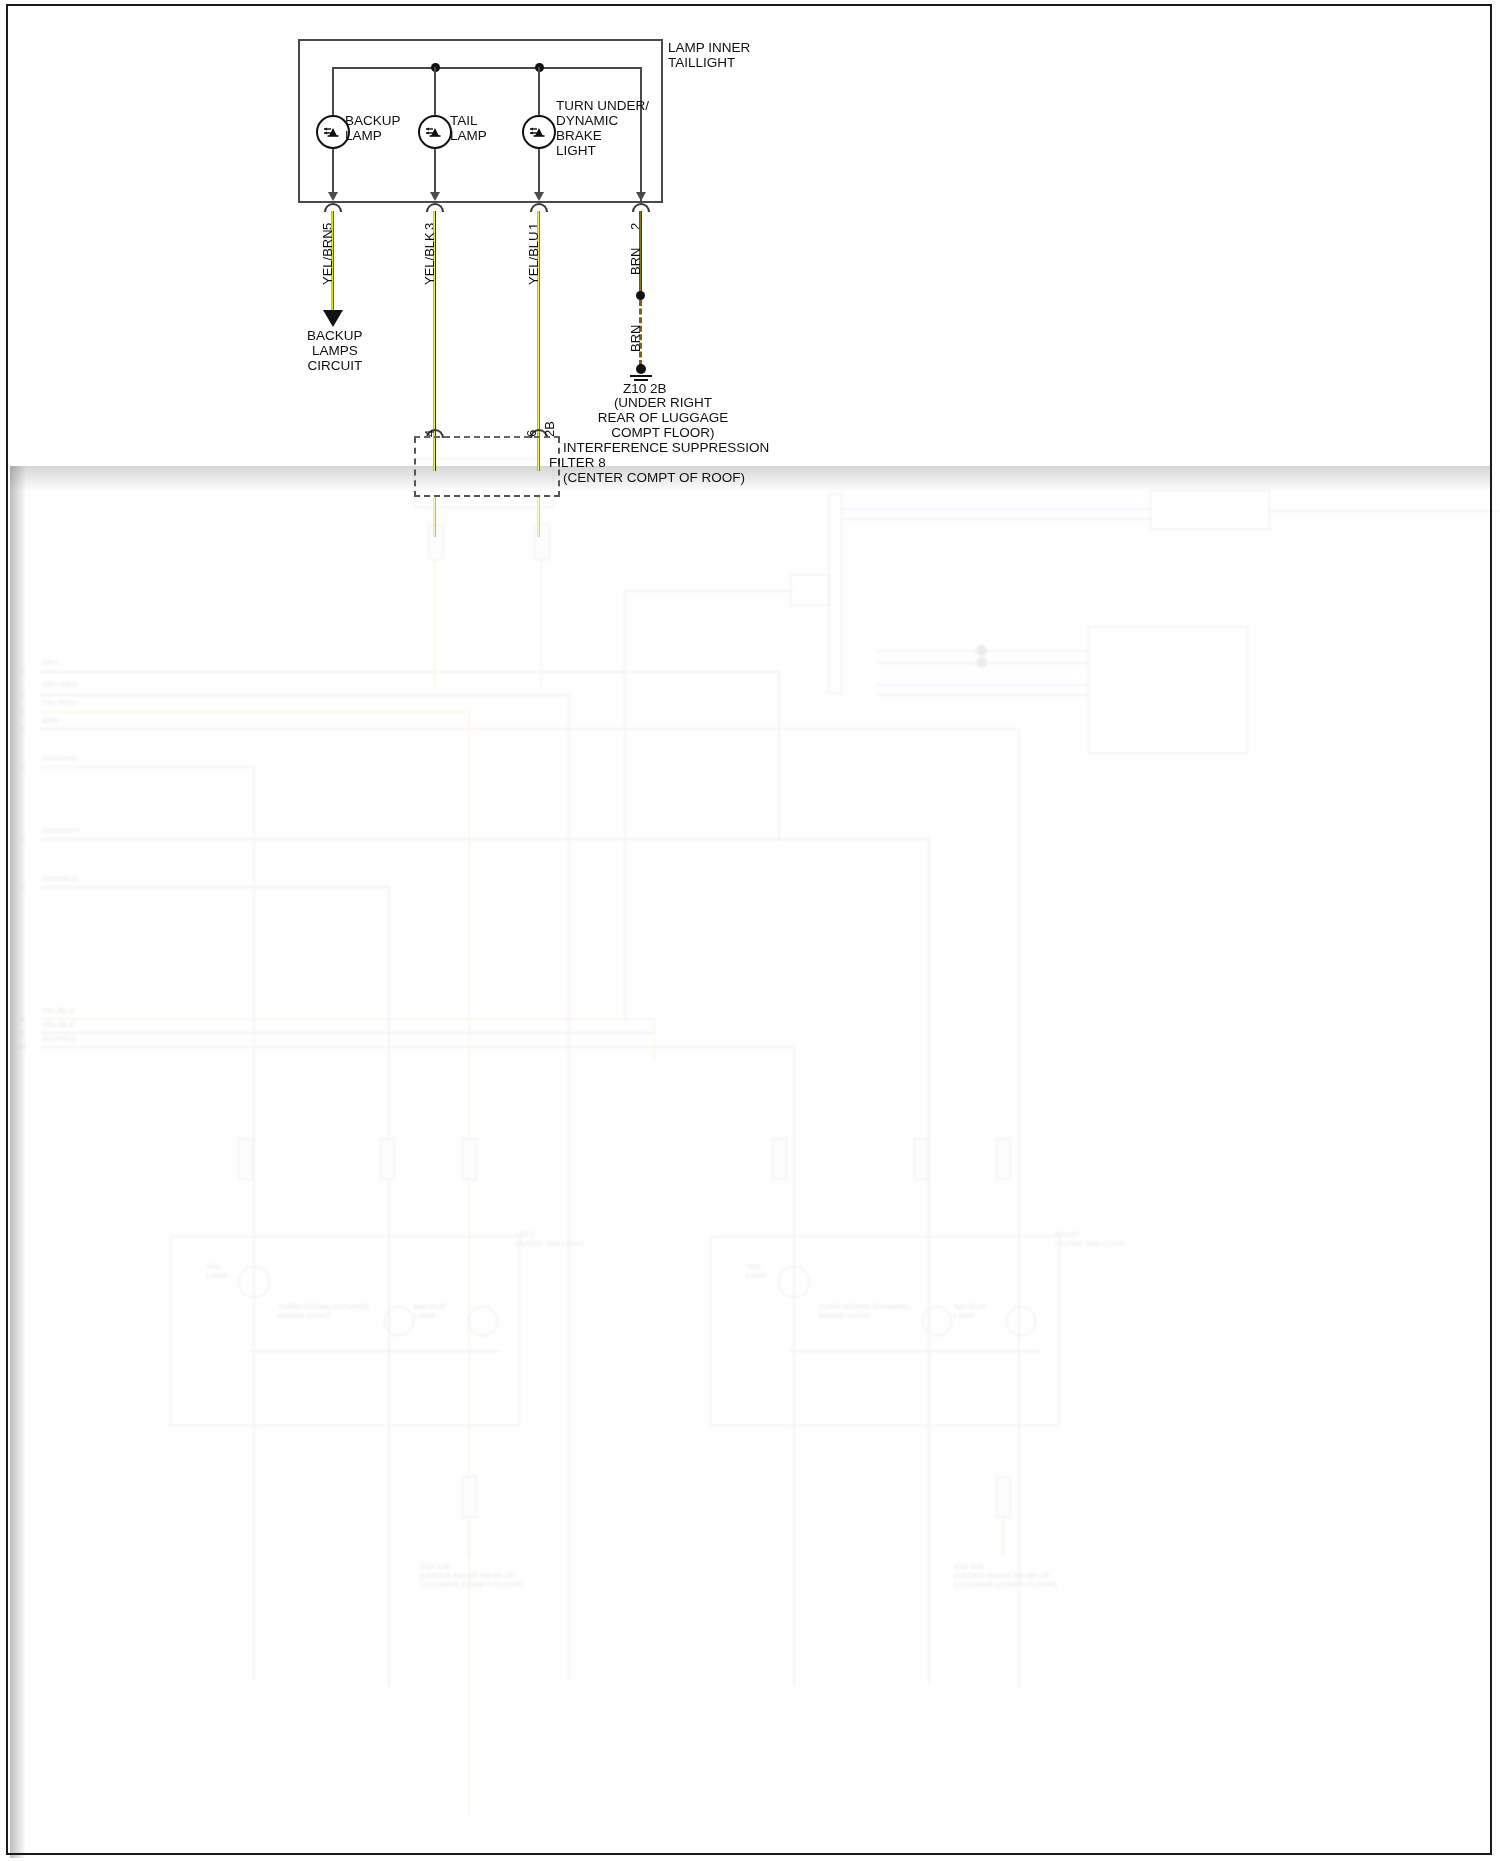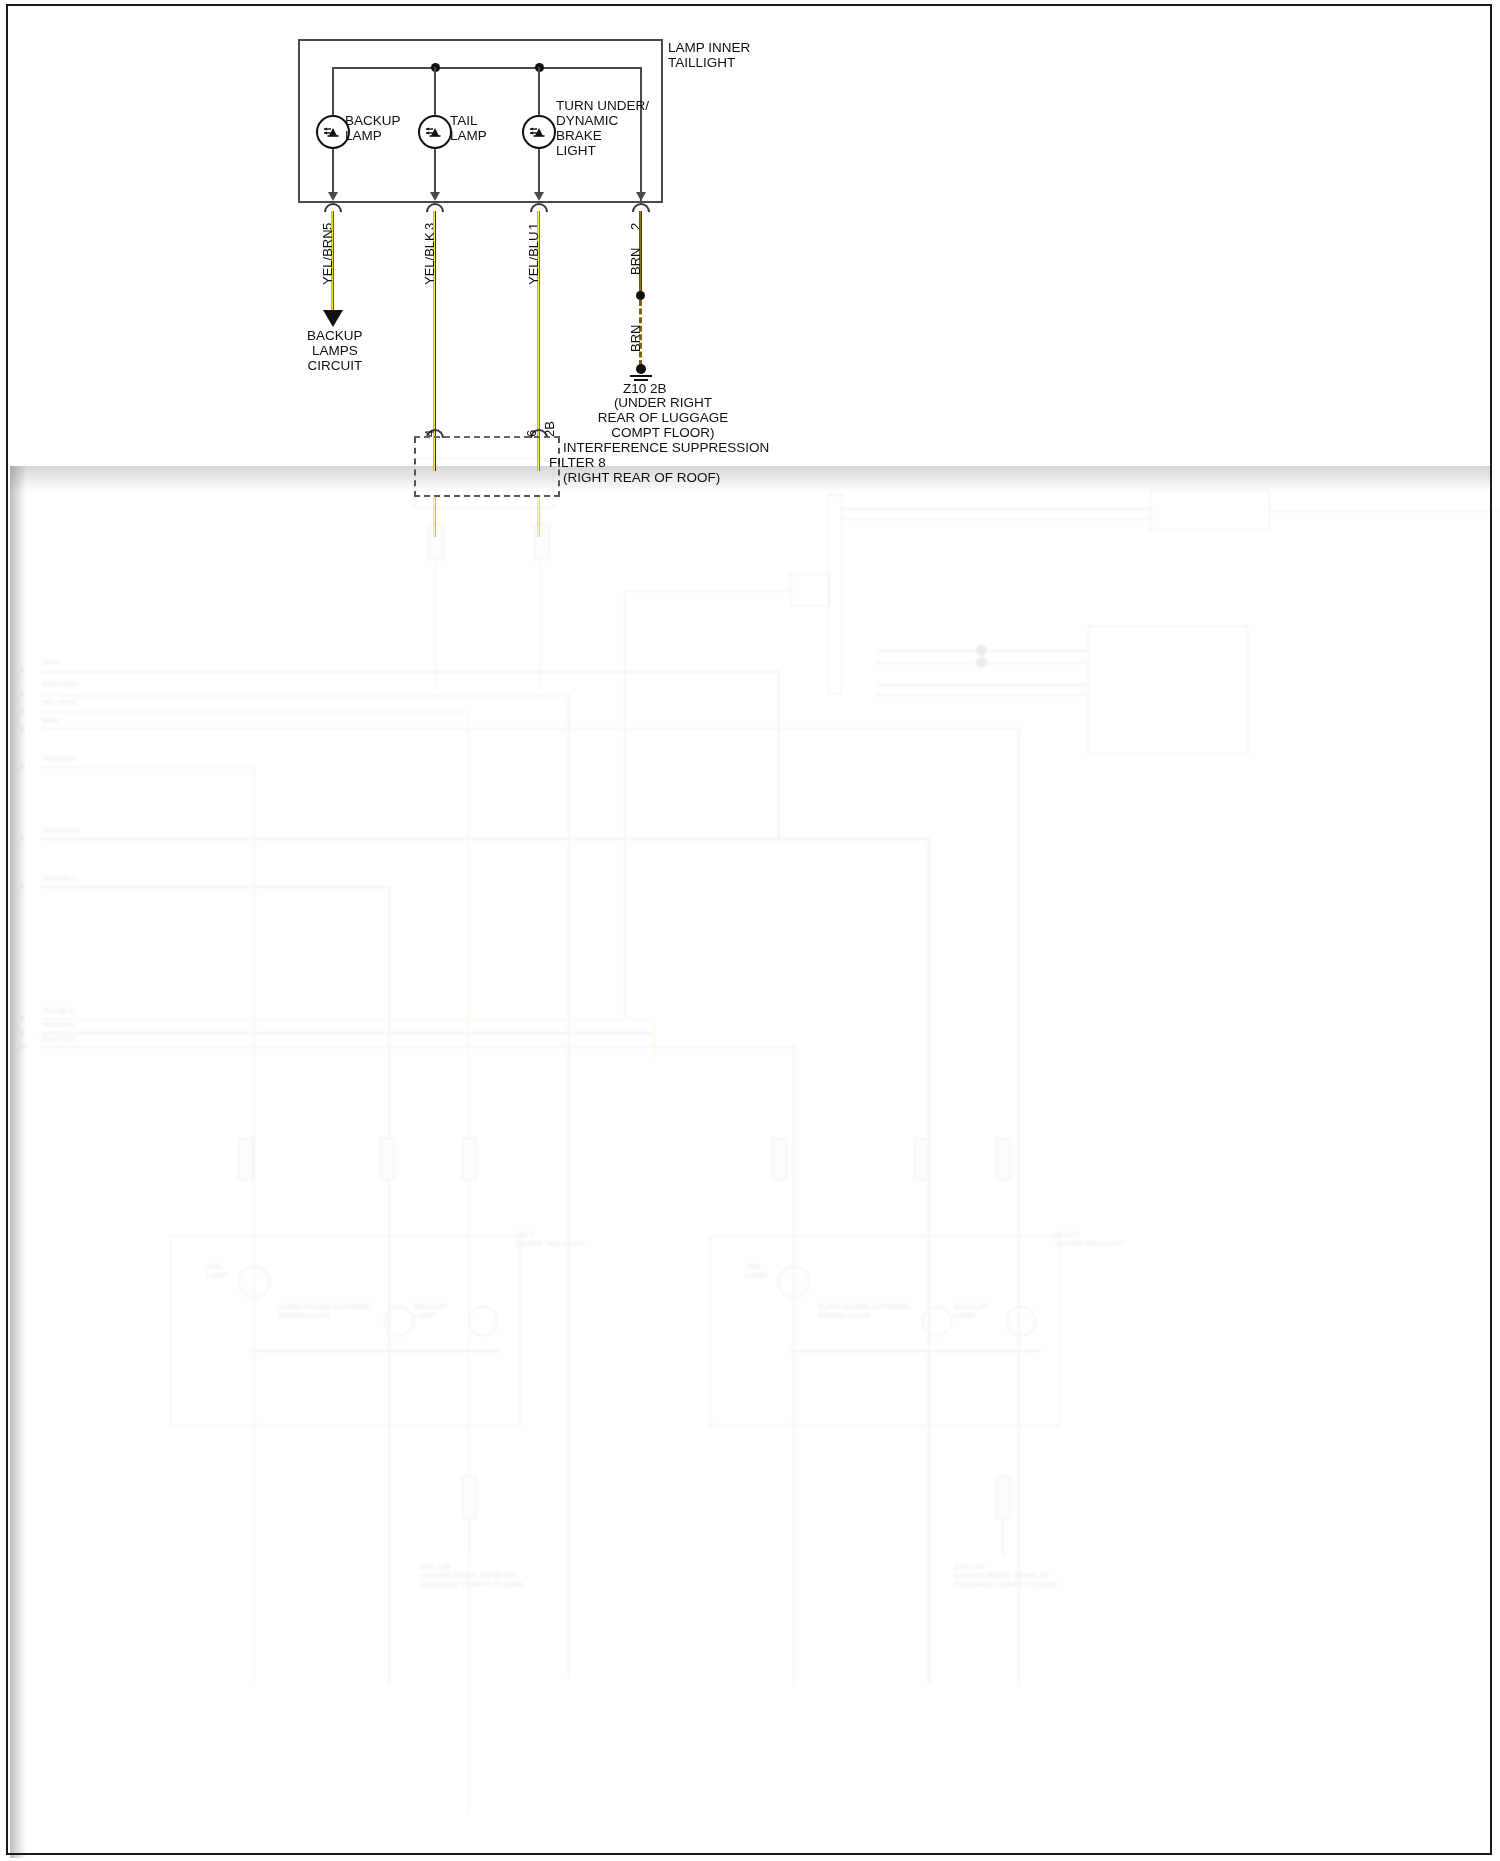--- a/index.html
+++ b/index.html
@@ -304,19 +304,19 @@
   <div class="dashline-h" style="left:414px;top:436px;width:146px;"></div>
 
   <div class="vtxt vtxt-num" style="left:422px;top:437px;">4</div>
   <div class="vtxt vtxt-num" style="left:524px;top:437px;">6</div>
   <div class="vtxt vtxt-num" style="left:542px;top:437px;">2B</div>
 
   <div class="dashbox" style="left:414px;top:437px;width:146px;height:60px;border-top:none;"></div>
 
   <div class="txt" style="left:563px;top:440px;">INTERFERENCE SUPPRESSION</div>
   <div class="txt" style="left:549px;top:455px;">FILTER 8</div>
-  <div class="txt" style="left:563px;top:470px;">(RIGHT REAR OF ROOF)</div>
+  <div class="txt" style="left:563px;top:470px;">(CENTER COMPT OF ROOF)</div>
 
   <div class="wire wire-yelblk" style="left:433px;top:497px;height:40px;opacity:.35;"></div>
   <div class="wire wire-yelblu" style="left:537px;top:497px;height:40px;opacity:.35;"></div>
 
   <div class="frame"></div>
 </div>
 
 </body></html>

